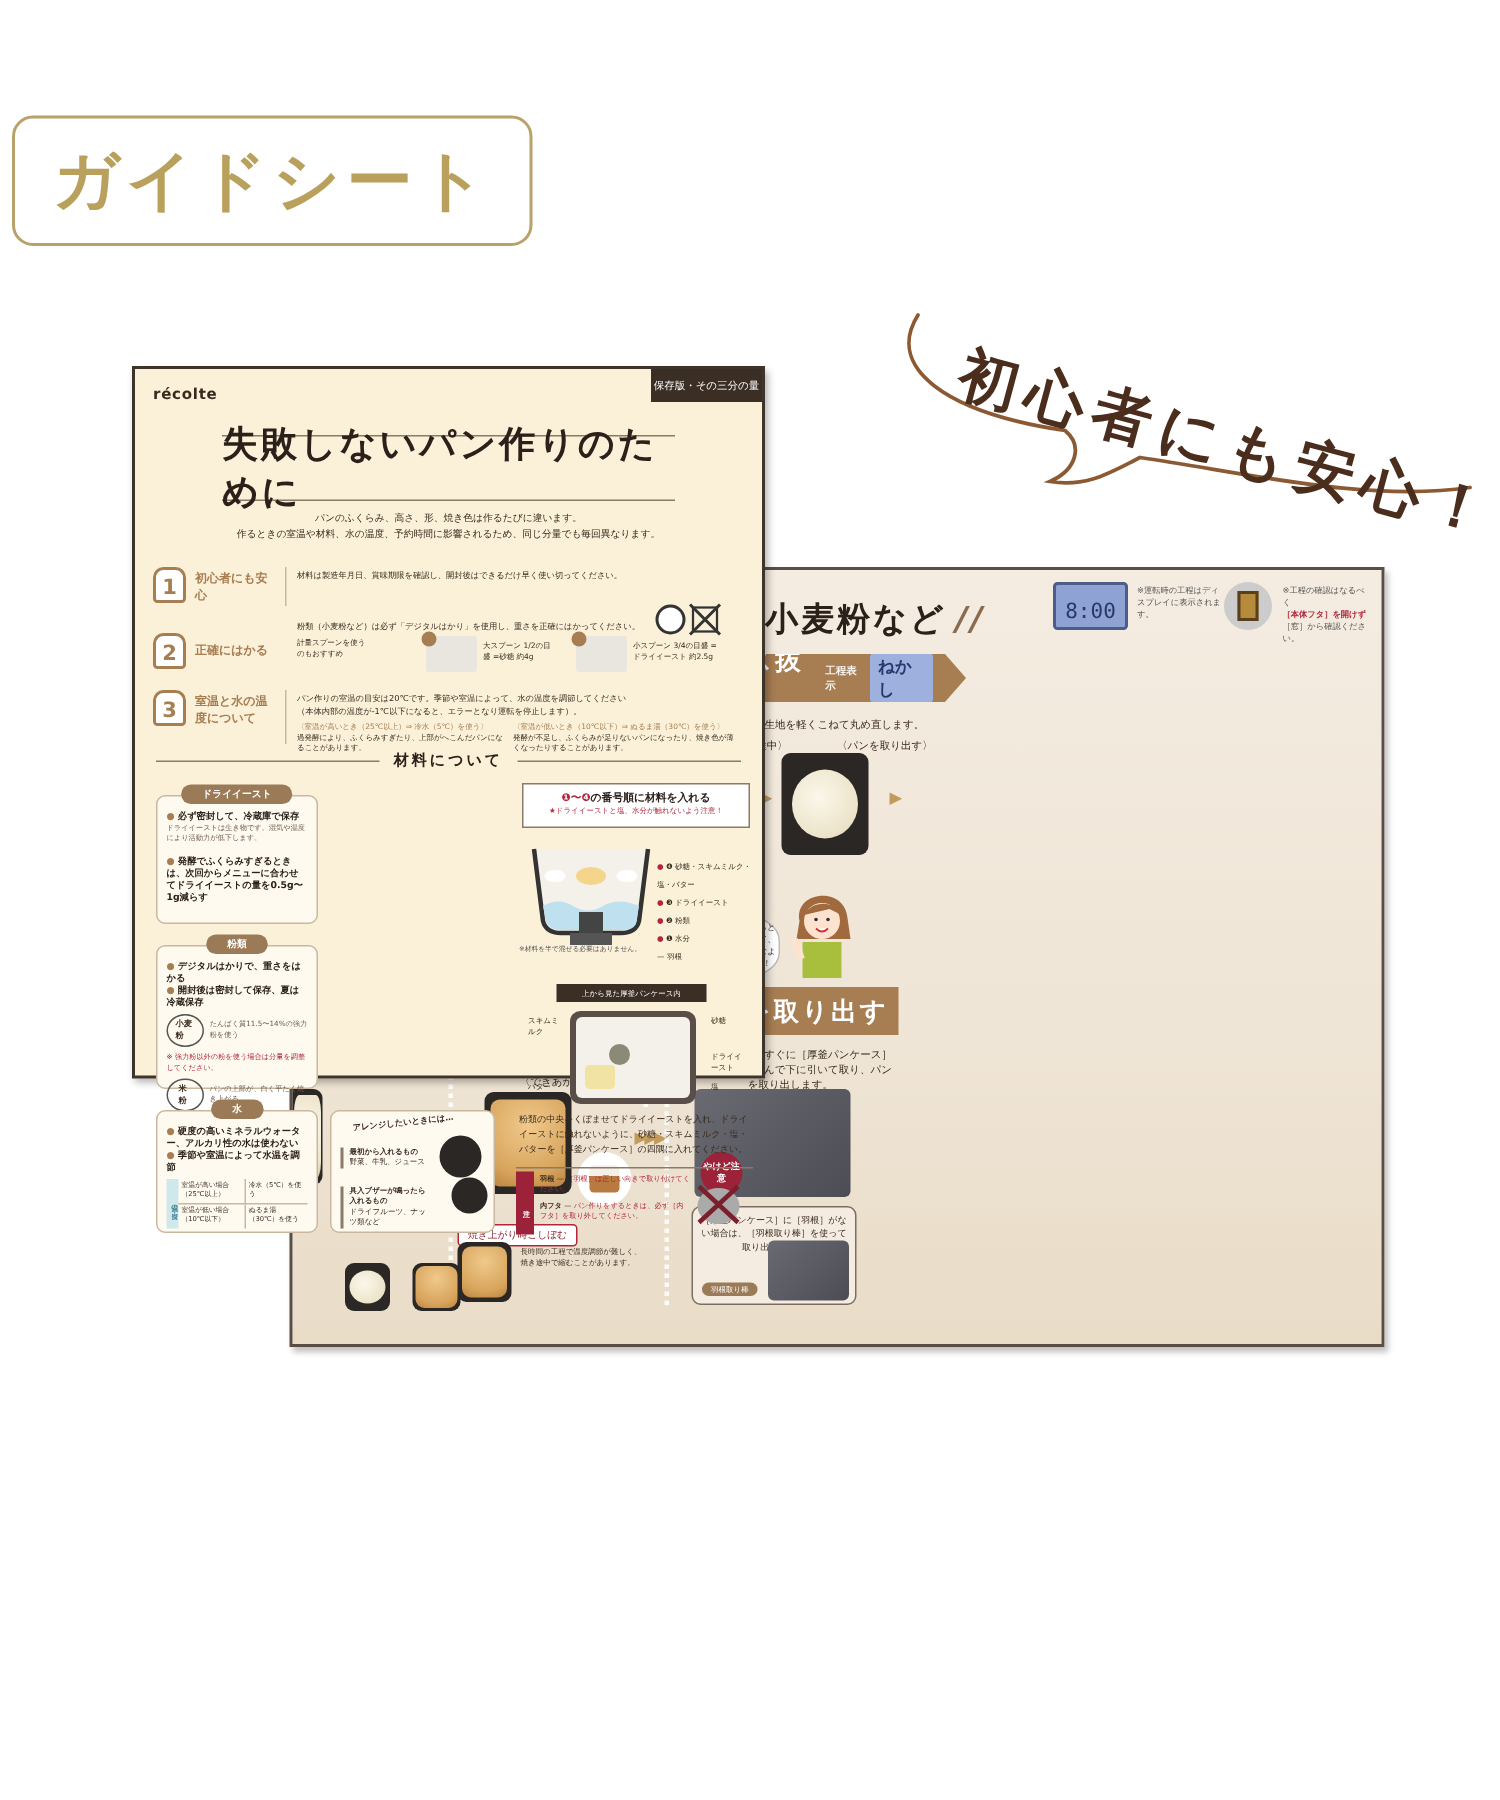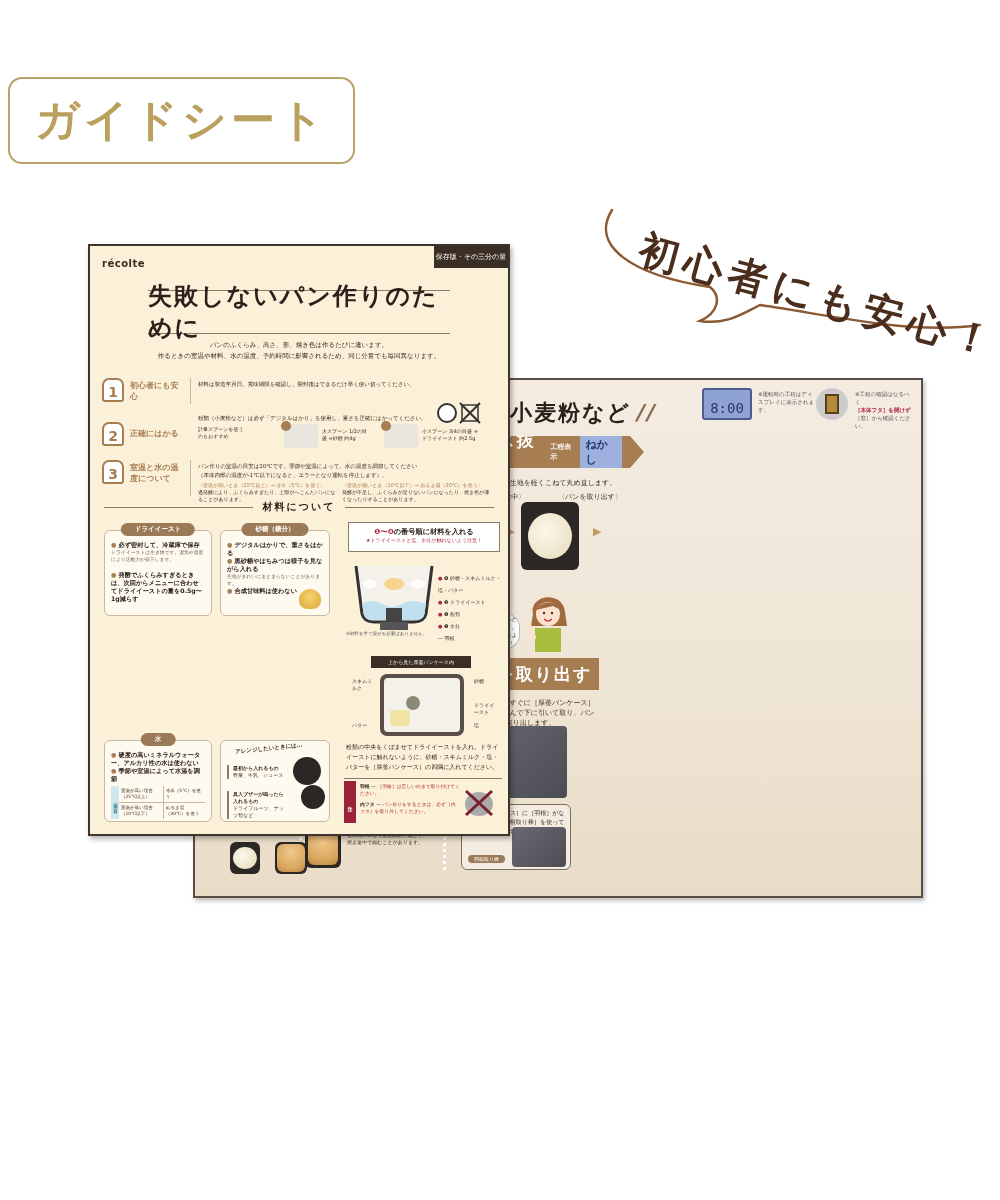--- a/index.html
+++ b/index.html
@@ -90,21 +90,21 @@
     font-size: 6px; color: #3a2a1e; padding: 4px; text-align: center;
   }
   .dark-photo { position: absolute; background: linear-gradient(135deg, #6a6a72, #4b4c54); border-radius: 4px; }
   .hot-badge {
     position: absolute; width: 28px; height: 28px; border-radius: 50%; background: #9b2238; color: #fff;
     font-size: 6px; font-weight: bold; display: flex; align-items: center; justify-content: center; text-align: center; line-height: 8px;
   }
 
   
   .front-sheet {
-    position: absolute; left: 88px; top: 244px; width: 422px; height: 592px;
+    position: absolute; left: 88px; top: 244px; width: 422px; height: 475px;
     background: #fbf0d8; border: 2px solid #3d342c; box-shadow: 2px 3px 5px rgba(0,0,0,0.3);
   }
   .brand { position: absolute; left: 12px; top: 12px; font-size: 10px; font-weight: bold; color: #3a2a1e; letter-spacing: 0.5px; }
   .corner-tag {
     position: absolute; right: 0; top: 0; width: 74px; height: 22px; background: #3a2e25; color: #fff;
     font-size: 7px; display: flex; align-items: center; justify-content: center;
   }
   .product-row { position: absolute; left: 0; right: 0; top: 18px; display: flex; justify-content: center; align-items: center; gap: 8px; }
   .product-row .cube { width: 14px; height: 16px; border-radius: 2px; }
   .product-row .cube.light { background: linear-gradient(180deg, #d6d1c7, #b7b0a5); }
@@ -380,31 +380,37 @@
   </div>
 
   <div class="card" style="left:14px; top:284px; width:108px; height:86px;">
     <div class="card-title">ドライイースト</div>
     <div class="card-body">
       <div class="pt">必ず密封して、冷蔵庫で保存</div>
       <div class="sub">ドライイーストは生き物です。湿気や温度により活動力が低下します。</div>
       <div class="pt" style="margin-top:8px;">発酵でふくらみすぎるときは、次回からメニューに合わせてドライイーストの量を0.5g〜1g減らす</div>
     </div>
   </div>
-  <div class="card" style="left:130px; top:284px; width:110px; height:86px;">
-    <div class="card-title">砂糖（糖分）</div>
+
+  <div class="card" style="left:14px; top:384px; width:108px; height:96px;">
+    <div class="card-title">粉類</div>
     <div class="card-body">
       <div class="pt">デジタルはかりで、重さをはかる</div>
-      <div class="pt">黒砂糖やはちみつは様子を見ながら入れる</div>
-      <div class="sub">生地がきれいにまとまらないことがあります。</div>
-      <div class="pt">合成甘味料は使わない</div>
-    </div>
-    <div style="position:absolute; right:8px; bottom:6px; width:22px; height:20px; border-radius:50% 50% 40% 40%; background:radial-gradient(circle at 50% 40%, #f6d26b, #d9a93a);"></div>
-  </div>
-
+      <div class="pt">開封後は密封して保存、夏は冷蔵保存</div>
+      <div style="display:flex; gap:4px; margin-top:3px; align-items:center;">
+        <span style="border:1px solid #555; border-radius:50%; padding:2px 5px; font-weight:bold; font-size:5.5px;">小麦粉</span>
+        <span class="sub">たんぱく質11.5〜14%の強力粉を使う</span>
+      </div>
+      <div class="red" style="margin-top:4px;">※ 強力粉以外の粉を使う場合は分量を調整してください。</div>
+      <div style="display:flex; gap:4px; margin-top:3px; align-items:center;">
+        <span style="border:1px solid #555; border-radius:50%; padding:2px 7px; font-weight:bold; font-size:5.5px;">米粉</span>
+        <span class="sub">パンの上部が、白く平たく焼き上がる</span>
+      </div>
+    </div>
+  </div>
 
   <div class="card" style="left:14px; top:494px; width:108px; height:82px;">
     <div class="card-title">水</div>
     <div class="card-body">
       <div class="pt">硬度の高いミネラルウォーター、アルカリ性の水は使わない</div>
       <div class="pt">季節や室温によって水温を調節</div>
       <table style="border-collapse:collapse; font-size:4.5px; line-height:6px; margin-top:3px; width:100%;">
         <tbody>
             <tr>
           <td rowspan="2" style="background:#cfe8ec; color:#2b6f86; width:8px; writing-mode:vertical-rl; text-align:center;">水温の目安</td>

